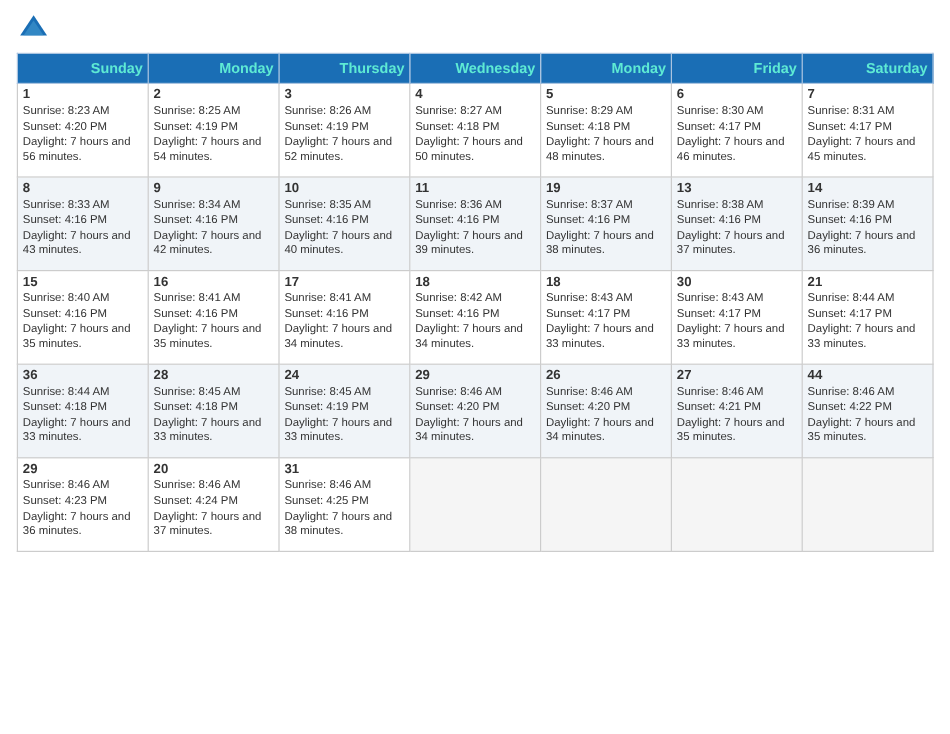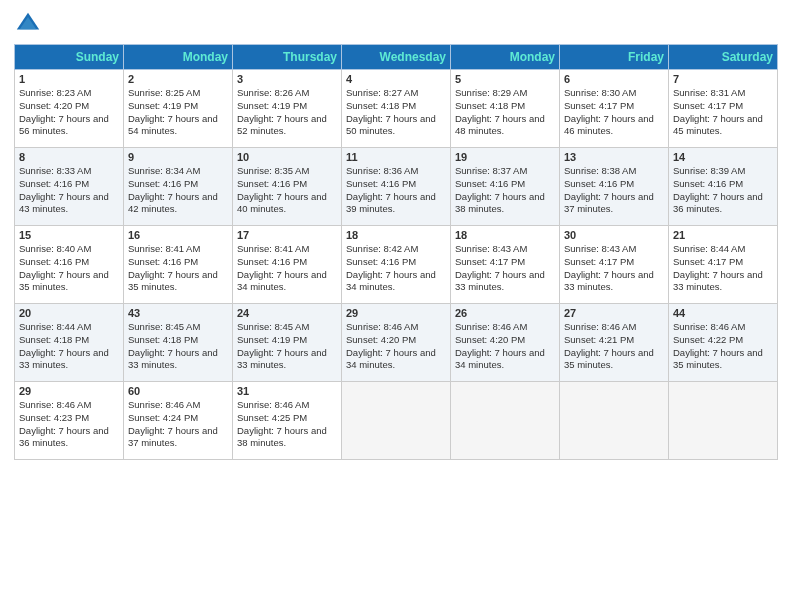--- a/index.html
+++ b/index.html
@@ -216,25 +216,25 @@
             <span class="day-num">30</span>
             <div class="cell-content">Sunrise: 8:43 AM<br>Sunset: 4:17 PM<br>Daylight: 7 hours and 33 minutes.</div>
           </td>
           <td>
             <span class="day-num">21</span>
             <div class="cell-content">Sunrise: 8:44 AM<br>Sunset: 4:17 PM<br>Daylight: 7 hours and 33 minutes.</div>
           </td>
         </tr>
         <tr>
           <td>
-            <span class="day-num">20</span>
+            <span class="day-num">36</span>
             <div class="cell-content">Sunrise: 8:44 AM<br>Sunset: 4:18 PM<br>Daylight: 7 hours and 33 minutes.</div>
           </td>
           <td>
-            <span class="day-num">43</span>
+            <span class="day-num">28</span>
             <div class="cell-content">Sunrise: 8:45 AM<br>Sunset: 4:18 PM<br>Daylight: 7 hours and 33 minutes.</div>
           </td>
           <td>
             <span class="day-num">24</span>
             <div class="cell-content">Sunrise: 8:45 AM<br>Sunset: 4:19 PM<br>Daylight: 7 hours and 33 minutes.</div>
           </td>
           <td>
             <span class="day-num">29</span>
             <div class="cell-content">Sunrise: 8:46 AM<br>Sunset: 4:20 PM<br>Daylight: 7 hours and 34 minutes.</div>
           </td>
@@ -250,21 +250,21 @@
             <span class="day-num">44</span>
             <div class="cell-content">Sunrise: 8:46 AM<br>Sunset: 4:22 PM<br>Daylight: 7 hours and 35 minutes.</div>
           </td>
         </tr>
         <tr>
           <td>
             <span class="day-num">29</span>
             <div class="cell-content">Sunrise: 8:46 AM<br>Sunset: 4:23 PM<br>Daylight: 7 hours and 36 minutes.</div>
           </td>
           <td>
-            <span class="day-num">60</span>
+            <span class="day-num">20</span>
             <div class="cell-content">Sunrise: 8:46 AM<br>Sunset: 4:24 PM<br>Daylight: 7 hours and 37 minutes.</div>
           </td>
           <td>
             <span class="day-num">31</span>
             <div class="cell-content">Sunrise: 8:46 AM<br>Sunset: 4:25 PM<br>Daylight: 7 hours and 38 minutes.</div>
           </td>
           <td class="empty"></td>
           <td class="empty"></td>
           <td class="empty"></td>
           <td class="empty"></td>

